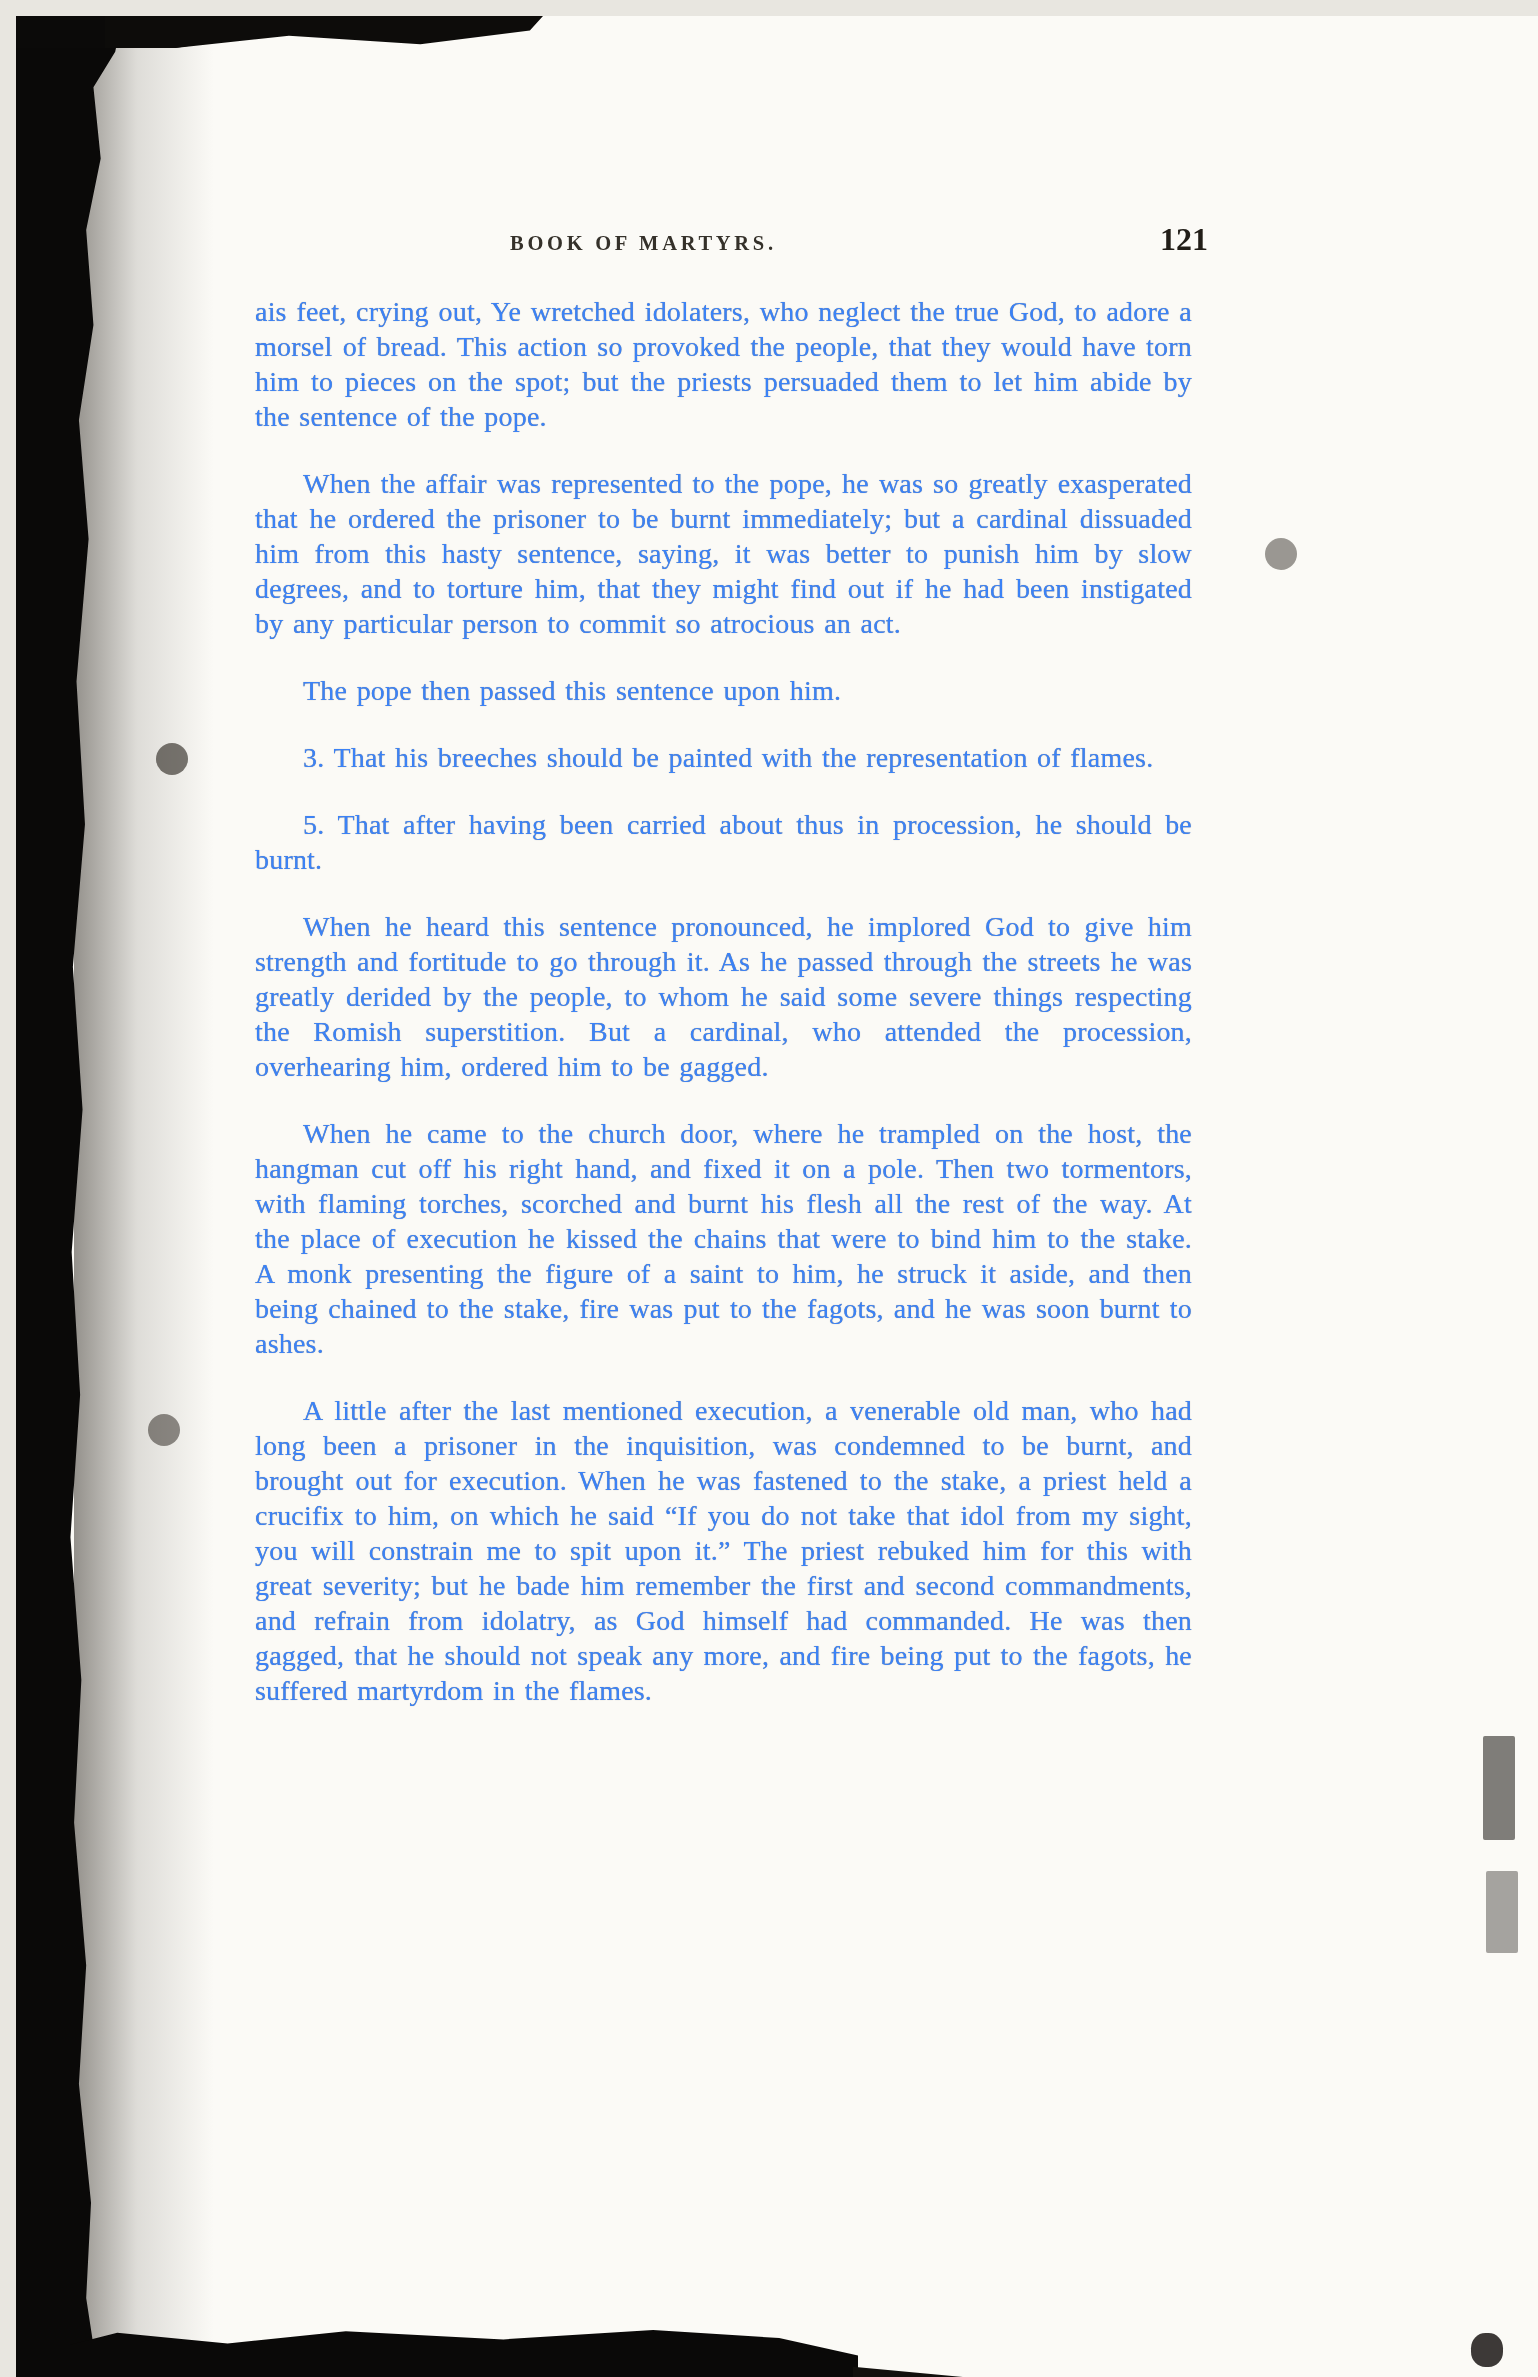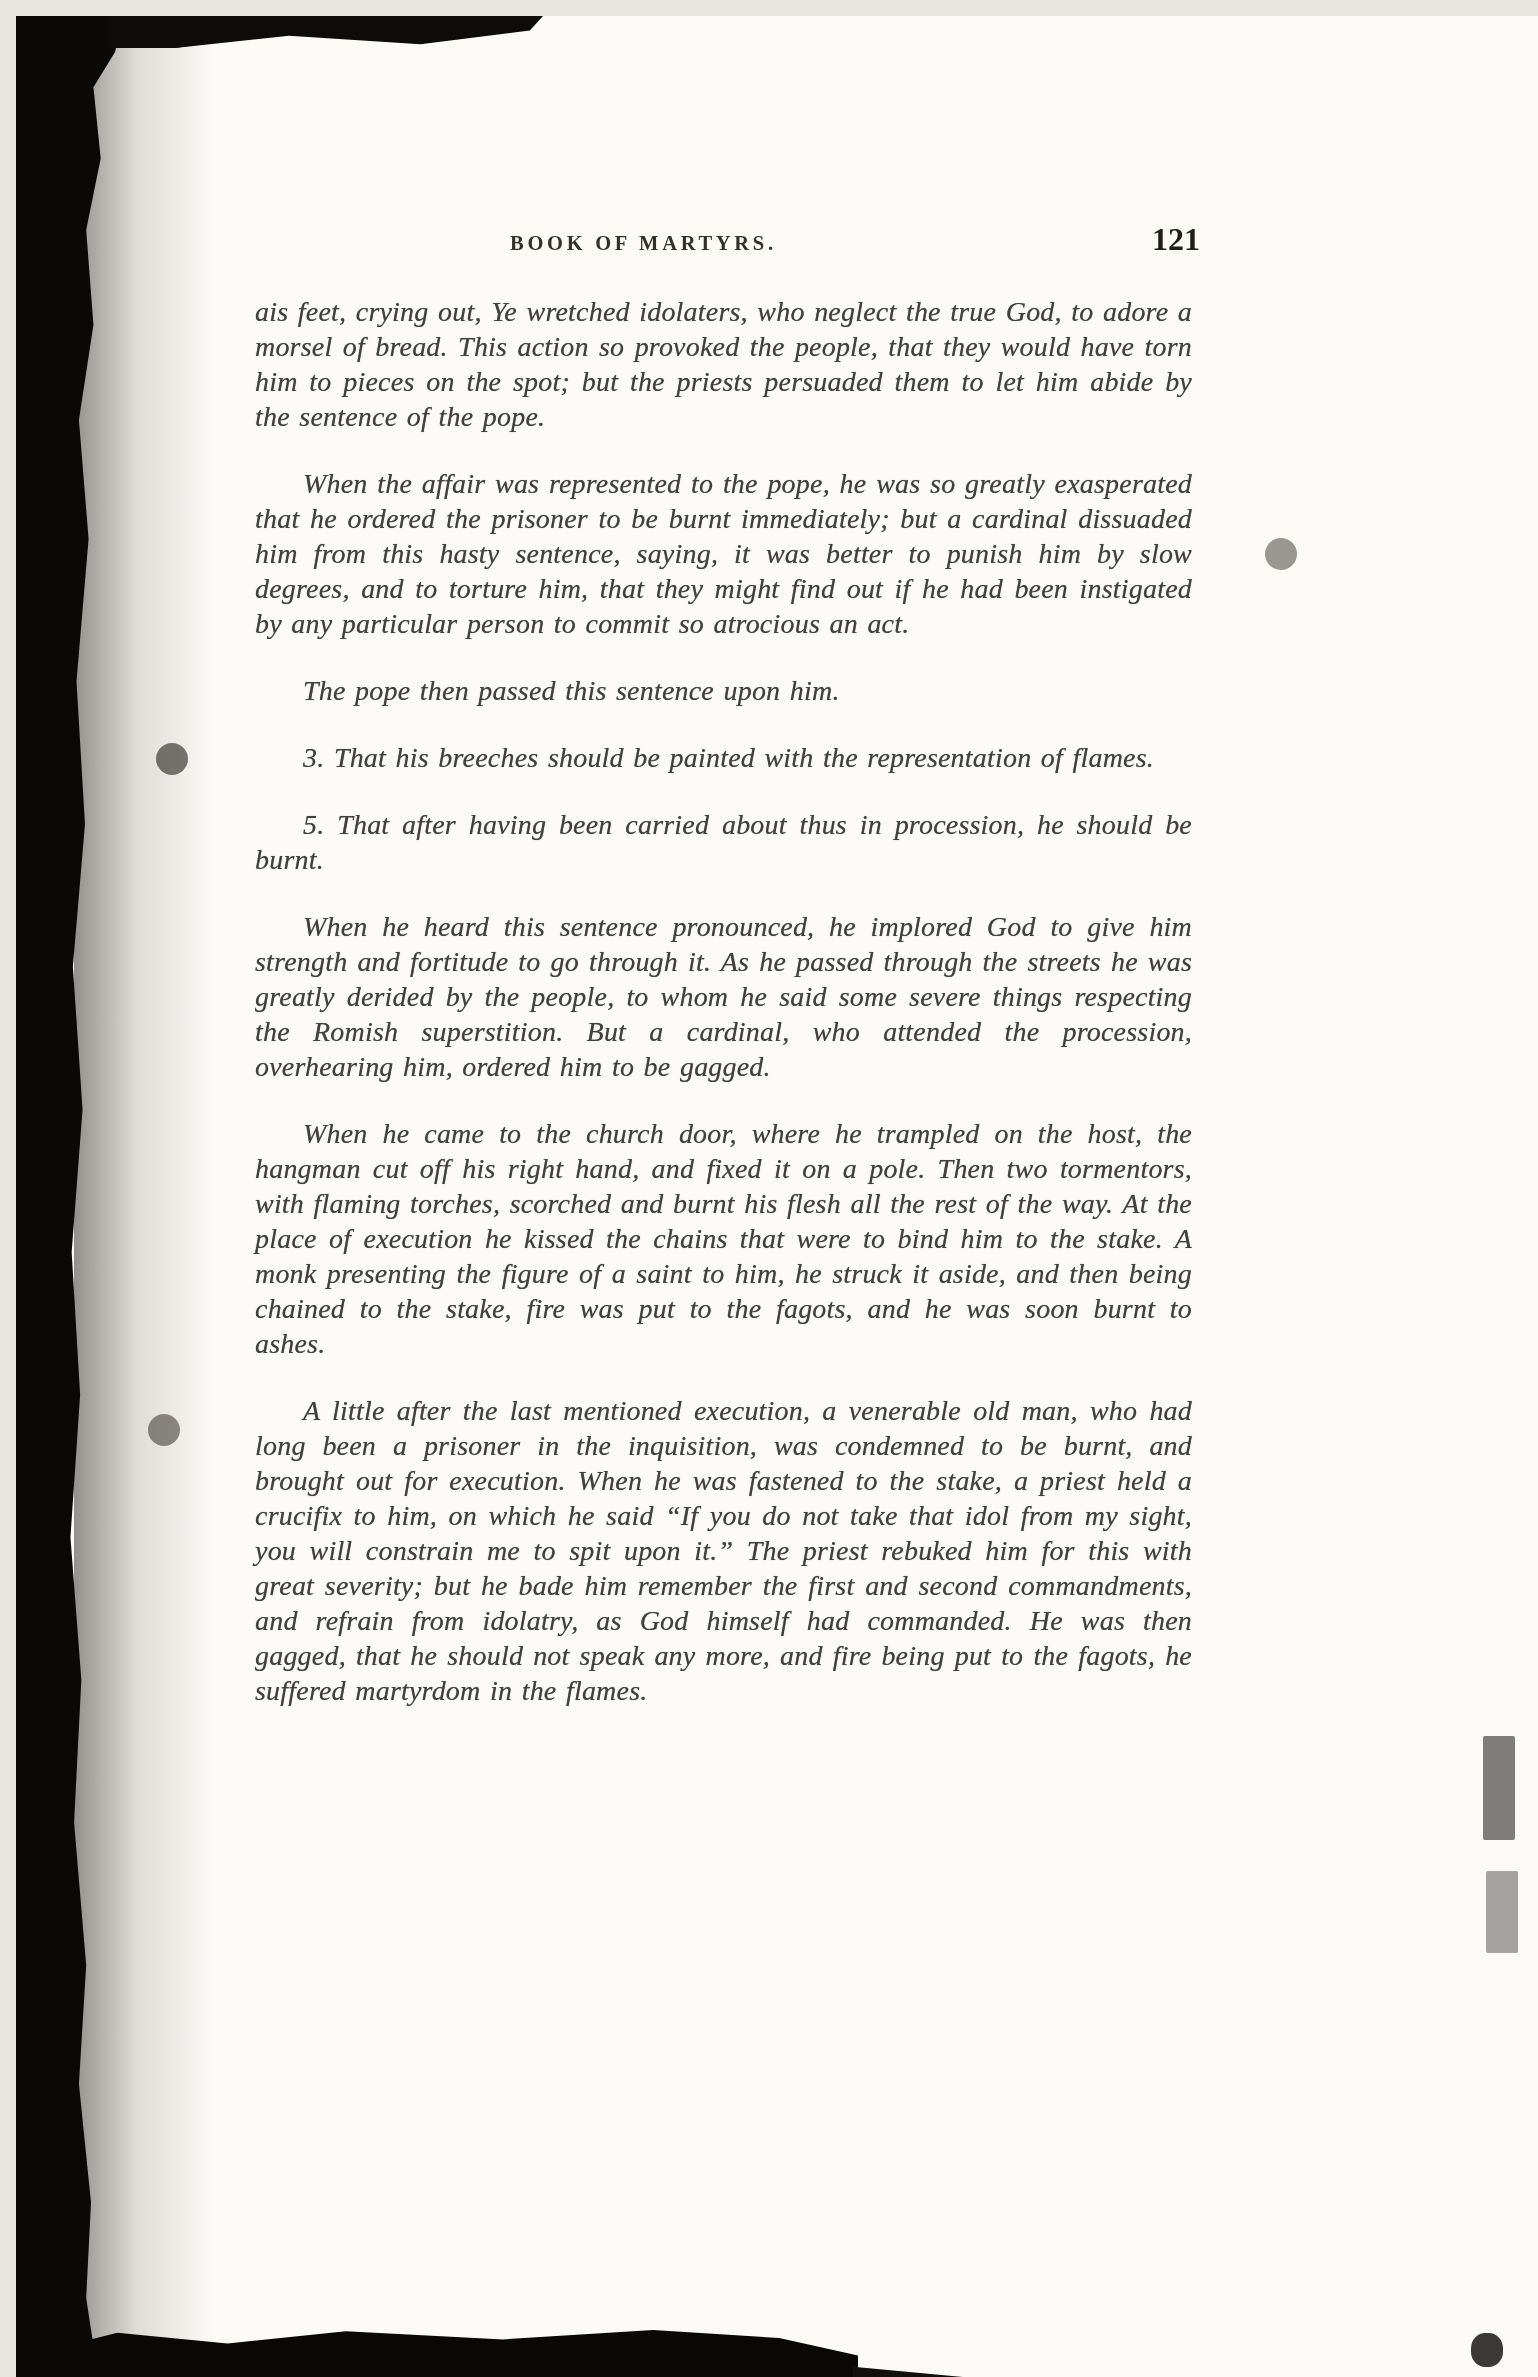--- a/index.html
+++ b/index.html
@@ -56,30 +56,29 @@
     position:absolute; left:191px; top:173px; width:1033px;
     color:#26221b;
   }
   .page-header { position:relative; height:48px; margin-bottom:9.3px; }
   .running-title {
     position:absolute; left:42%; top:11.2px; transform:translateX(-50%);
     font-size:20.5px; font-weight:bold; letter-spacing:3.7px;
     color:#35312a;
   }
   .page-number {
-    position:absolute; right:8px; top:0;
+    position:absolute; right:0; top:0;
     font-size:32px; font-weight:600; color:#211d17;
   }
   .text-block {
     font-size:28px; line-height:35px;
     text-align:justify;
     letter-spacing:0.2px; word-spacing:2.3px;
-    color:#404040;
+    color:#3b82f6;
     text-shadow:0 0 0.7px rgba(36,32,26,0.55);
-    font-style:italic;
   }
   .text-block p.para { text-indent:0; }
   .text-block p.para.indent { text-indent:48px; }
 </style>
 </head>
 <body>
 
 <div class="scan-page">
 
   <div class="gutter-shadow"></div>

